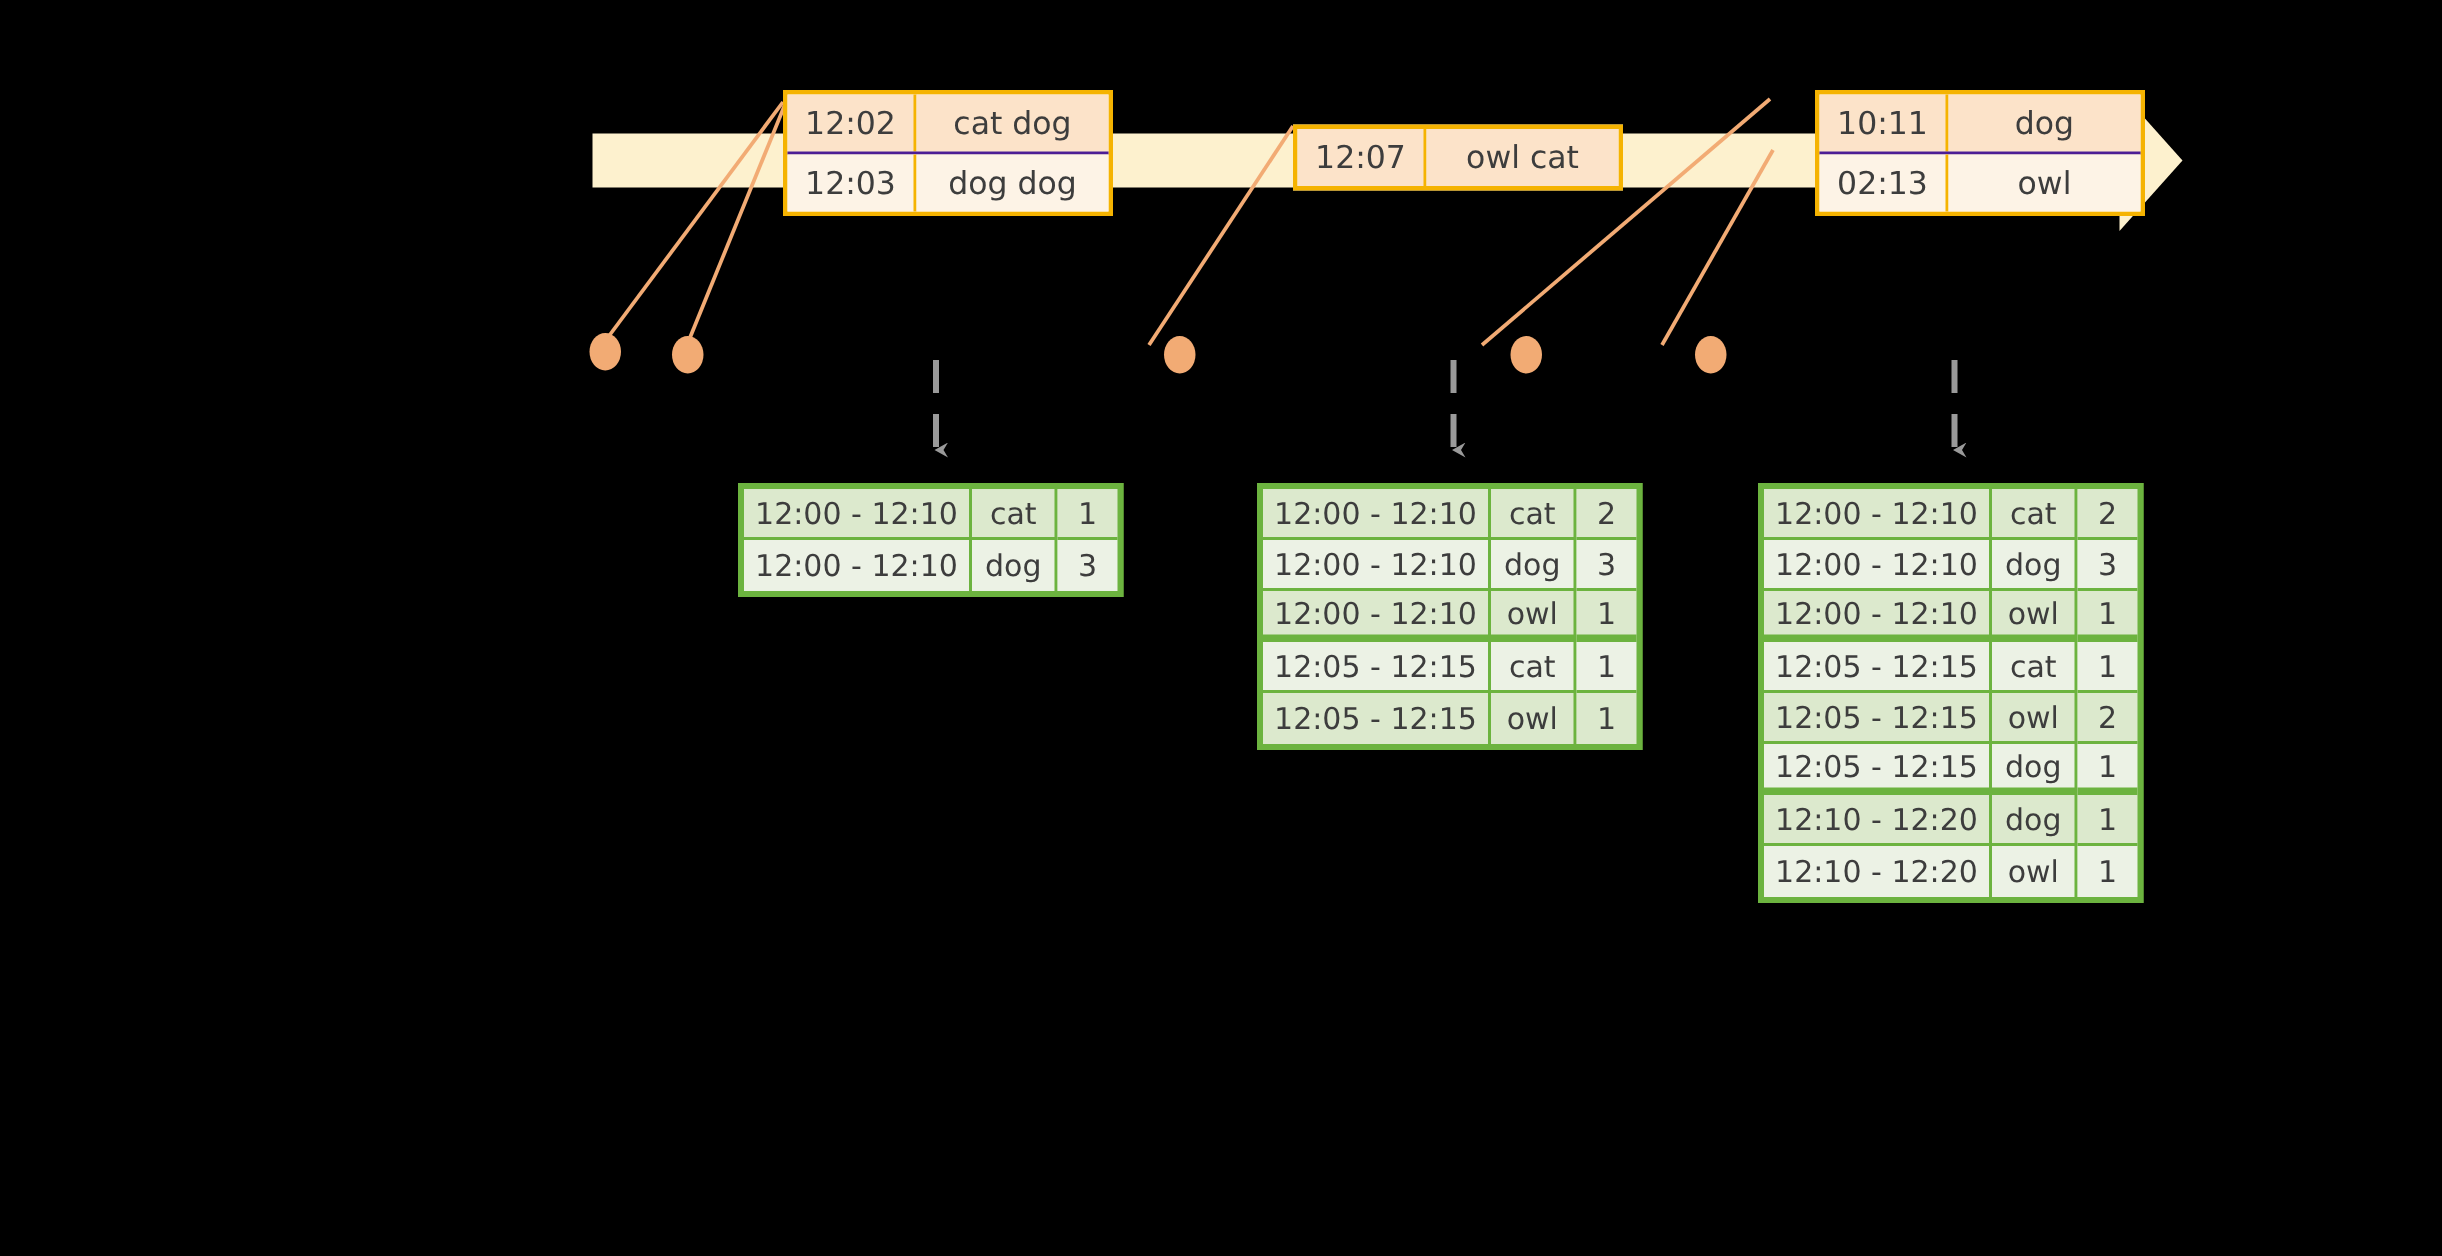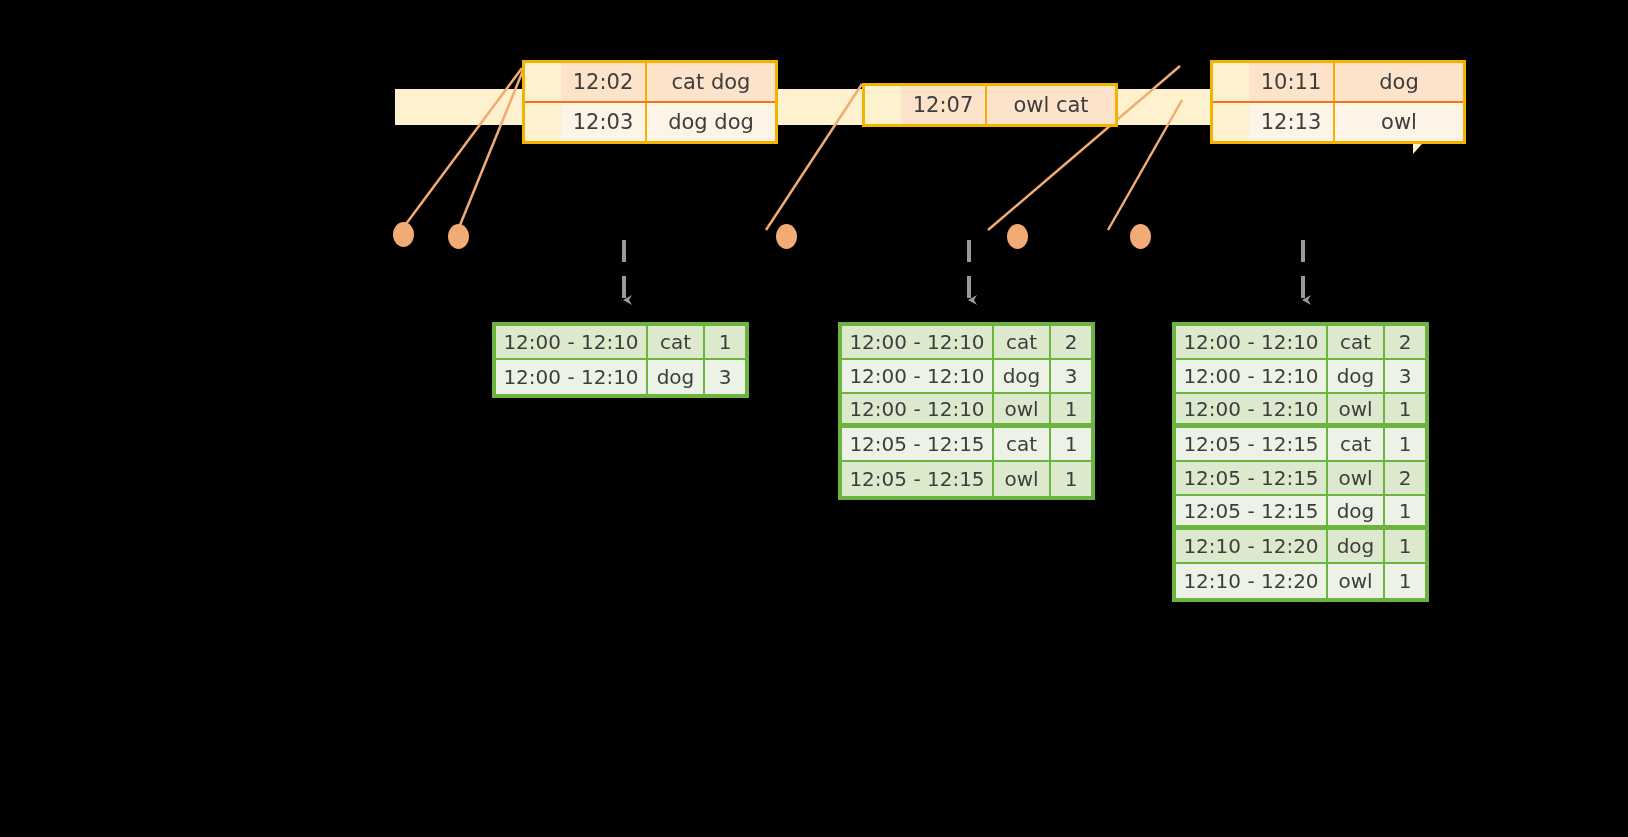--- a/index.html
+++ b/index.html
@@ -31,22 +31,22 @@
 
   
   .evt {
     position:absolute;
     border:3px solid #f5b301;
     background:#fdf1ce;
     display:flex;
     flex-direction:column;
     z-index:6;
   }
-  .evt-row { display:flex;padding-left:36px; }
-  .evt-row + .evt-row { border-top:2px solid #f97316;text-align:right; }
+  .evt-row { display:flex; }
+  .evt-row + .evt-row { border-top:2px solid #4c1d95;text-align:right; }
   .evt-row.shade .cell { background:#fce3c9; }
   .evt-row.plain .cell { background:#fdf3e6; }
   .evt .cell {
     display:flex; align-items:center; justify-content:center;
     font-size:21px; color:#3d3d3d;
     height:38px;
     white-space:nowrap;
   }
   .evt .c-time { width:86px; border-right:2px solid #f5b301; }
   .evt .c-val  { width:128px; }
@@ -134,21 +134,21 @@
       <div class="cell c-val">owl cat</div>
     </div>
   </div>
 
   <div class="evt" style="left:1210px; top:60px;">
     <div class="evt-row shade">
       <div class="cell c-time">10:11</div>
       <div class="cell c-val">dog</div>
     </div>
     <div class="evt-row plain">
-      <div class="cell c-time">12:13</div>
+      <div class="cell c-time">02:13</div>
       <div class="cell c-val">owl</div>
     </div>
   </div>
 
   <div class="dot" style="left:393px; top:222px;"></div>
   <div class="dot" style="left:448px; top:224px;"></div>
   <div class="dot" style="left:776px; top:224px;"></div>
   <div class="dot" style="left:1007px; top:224px;"></div>
   <div class="dot" style="left:1130px; top:224px;"></div>
 

